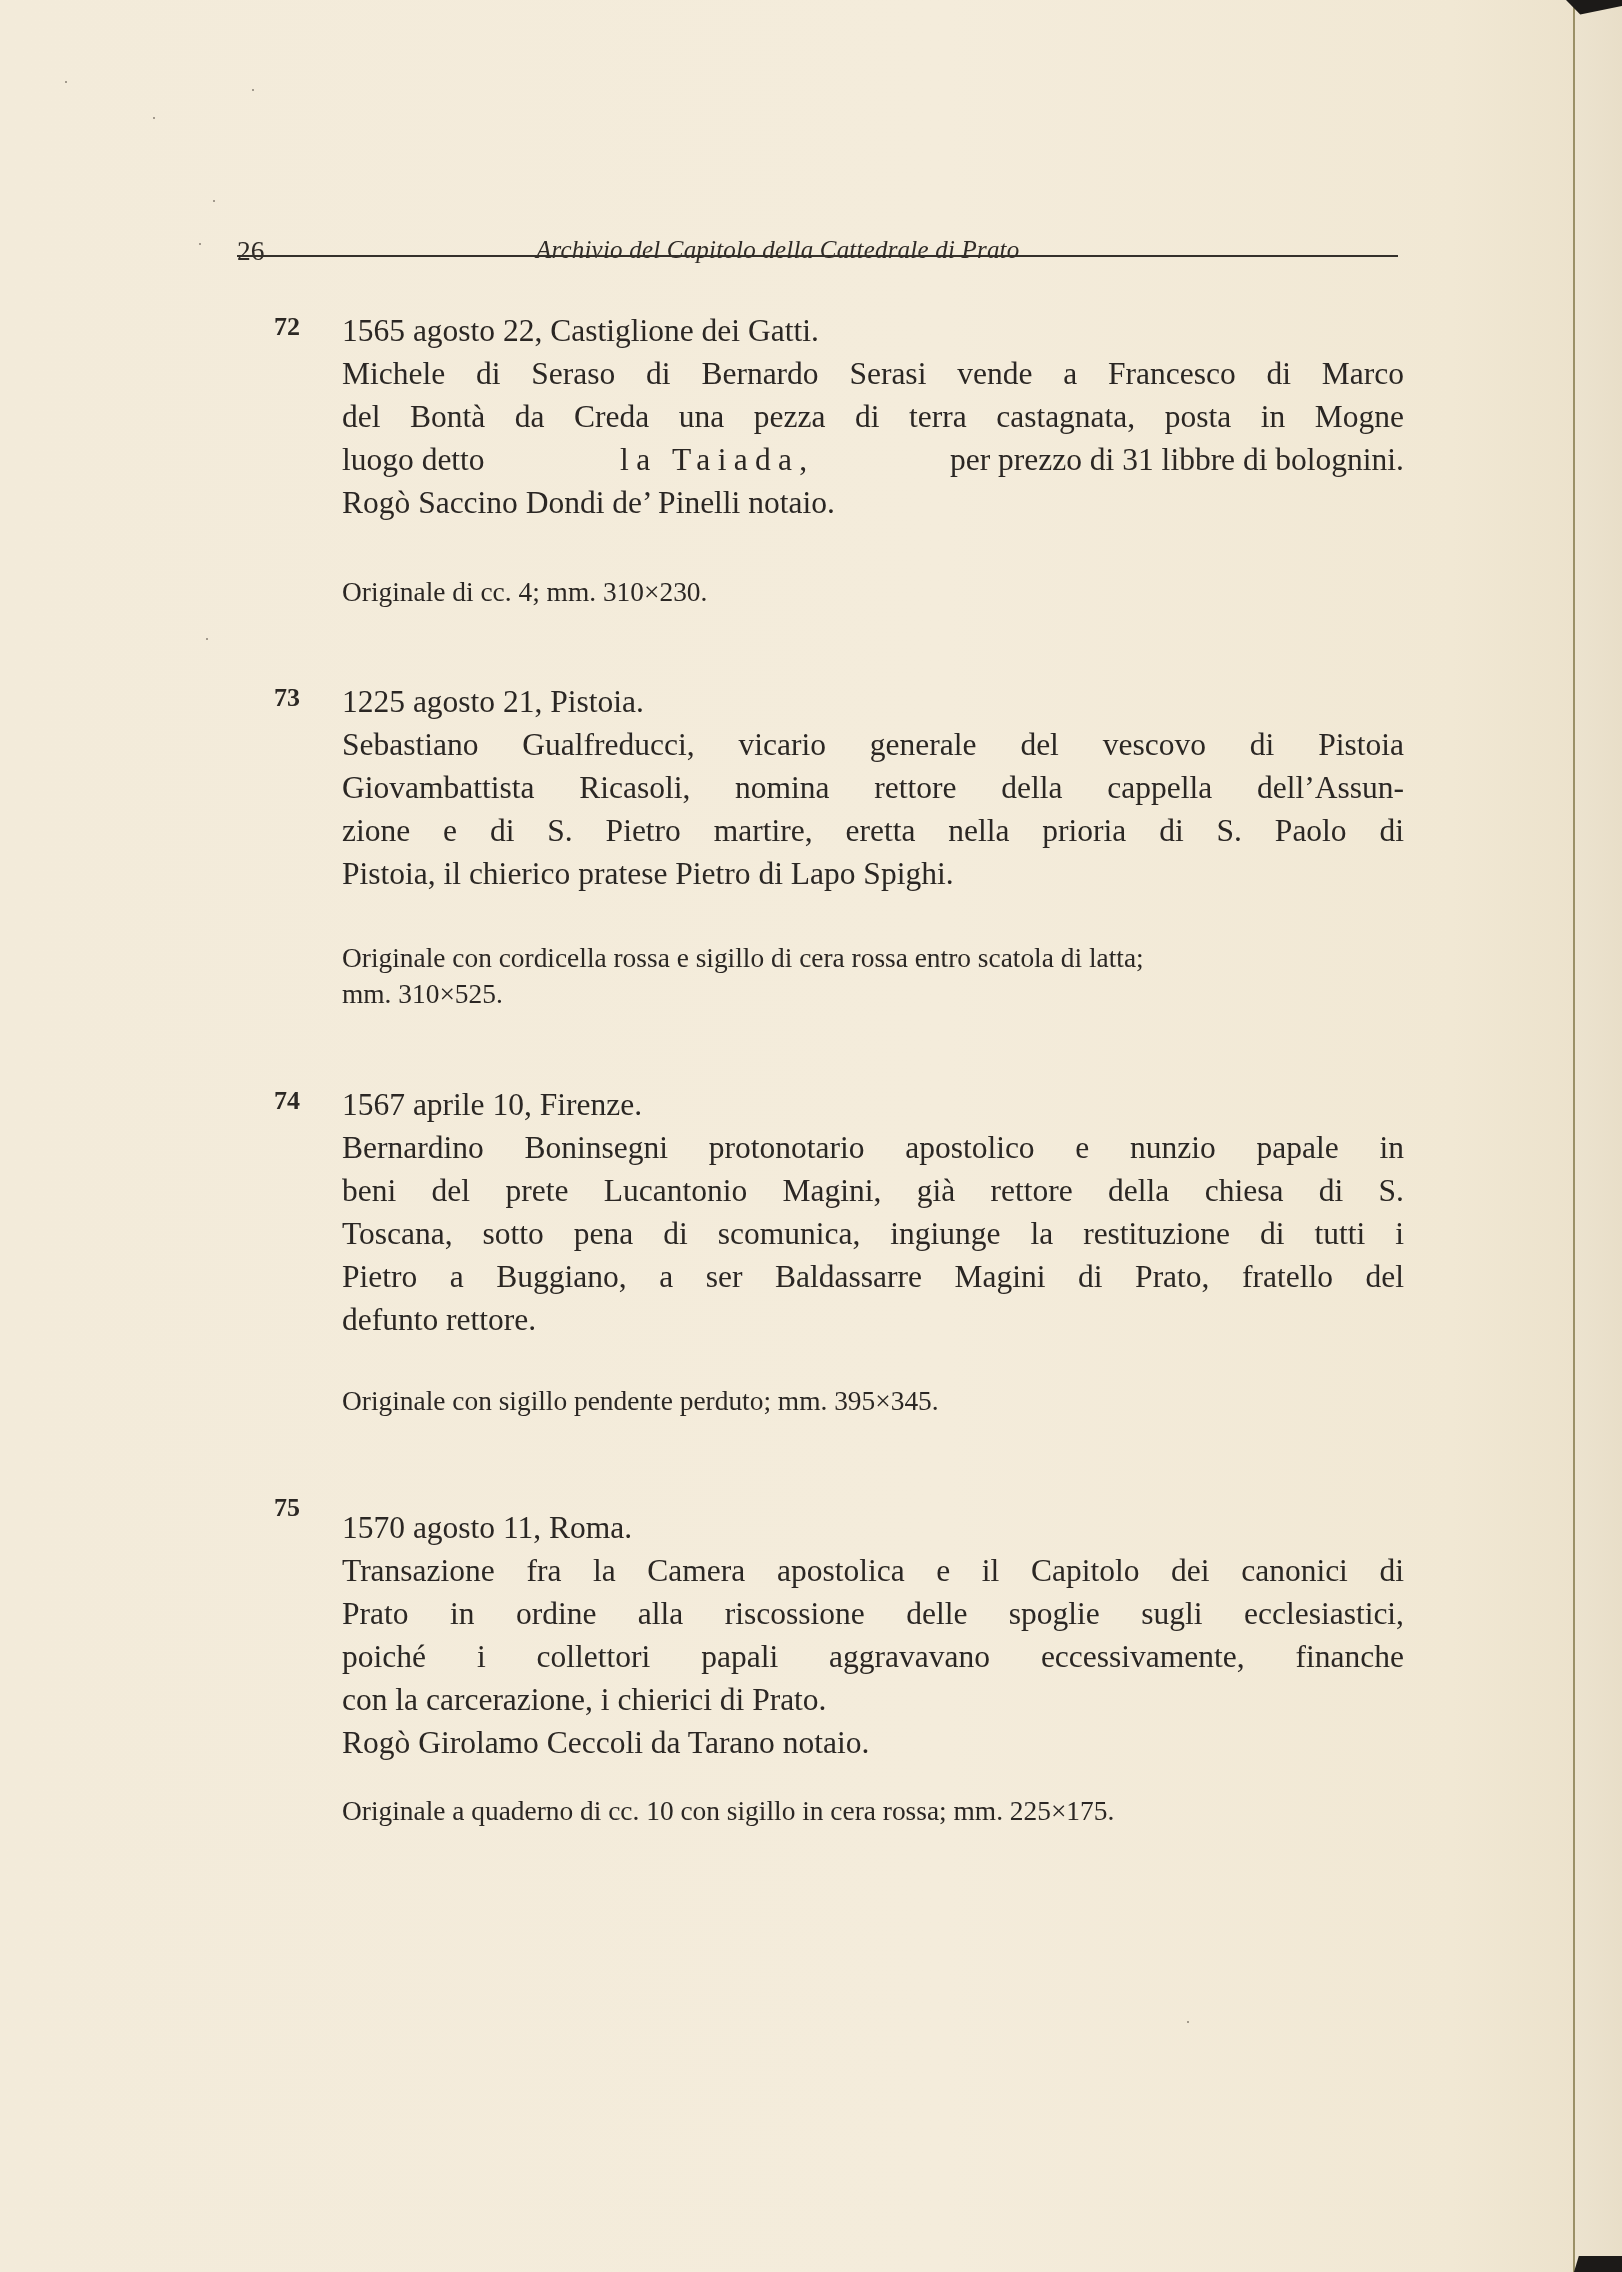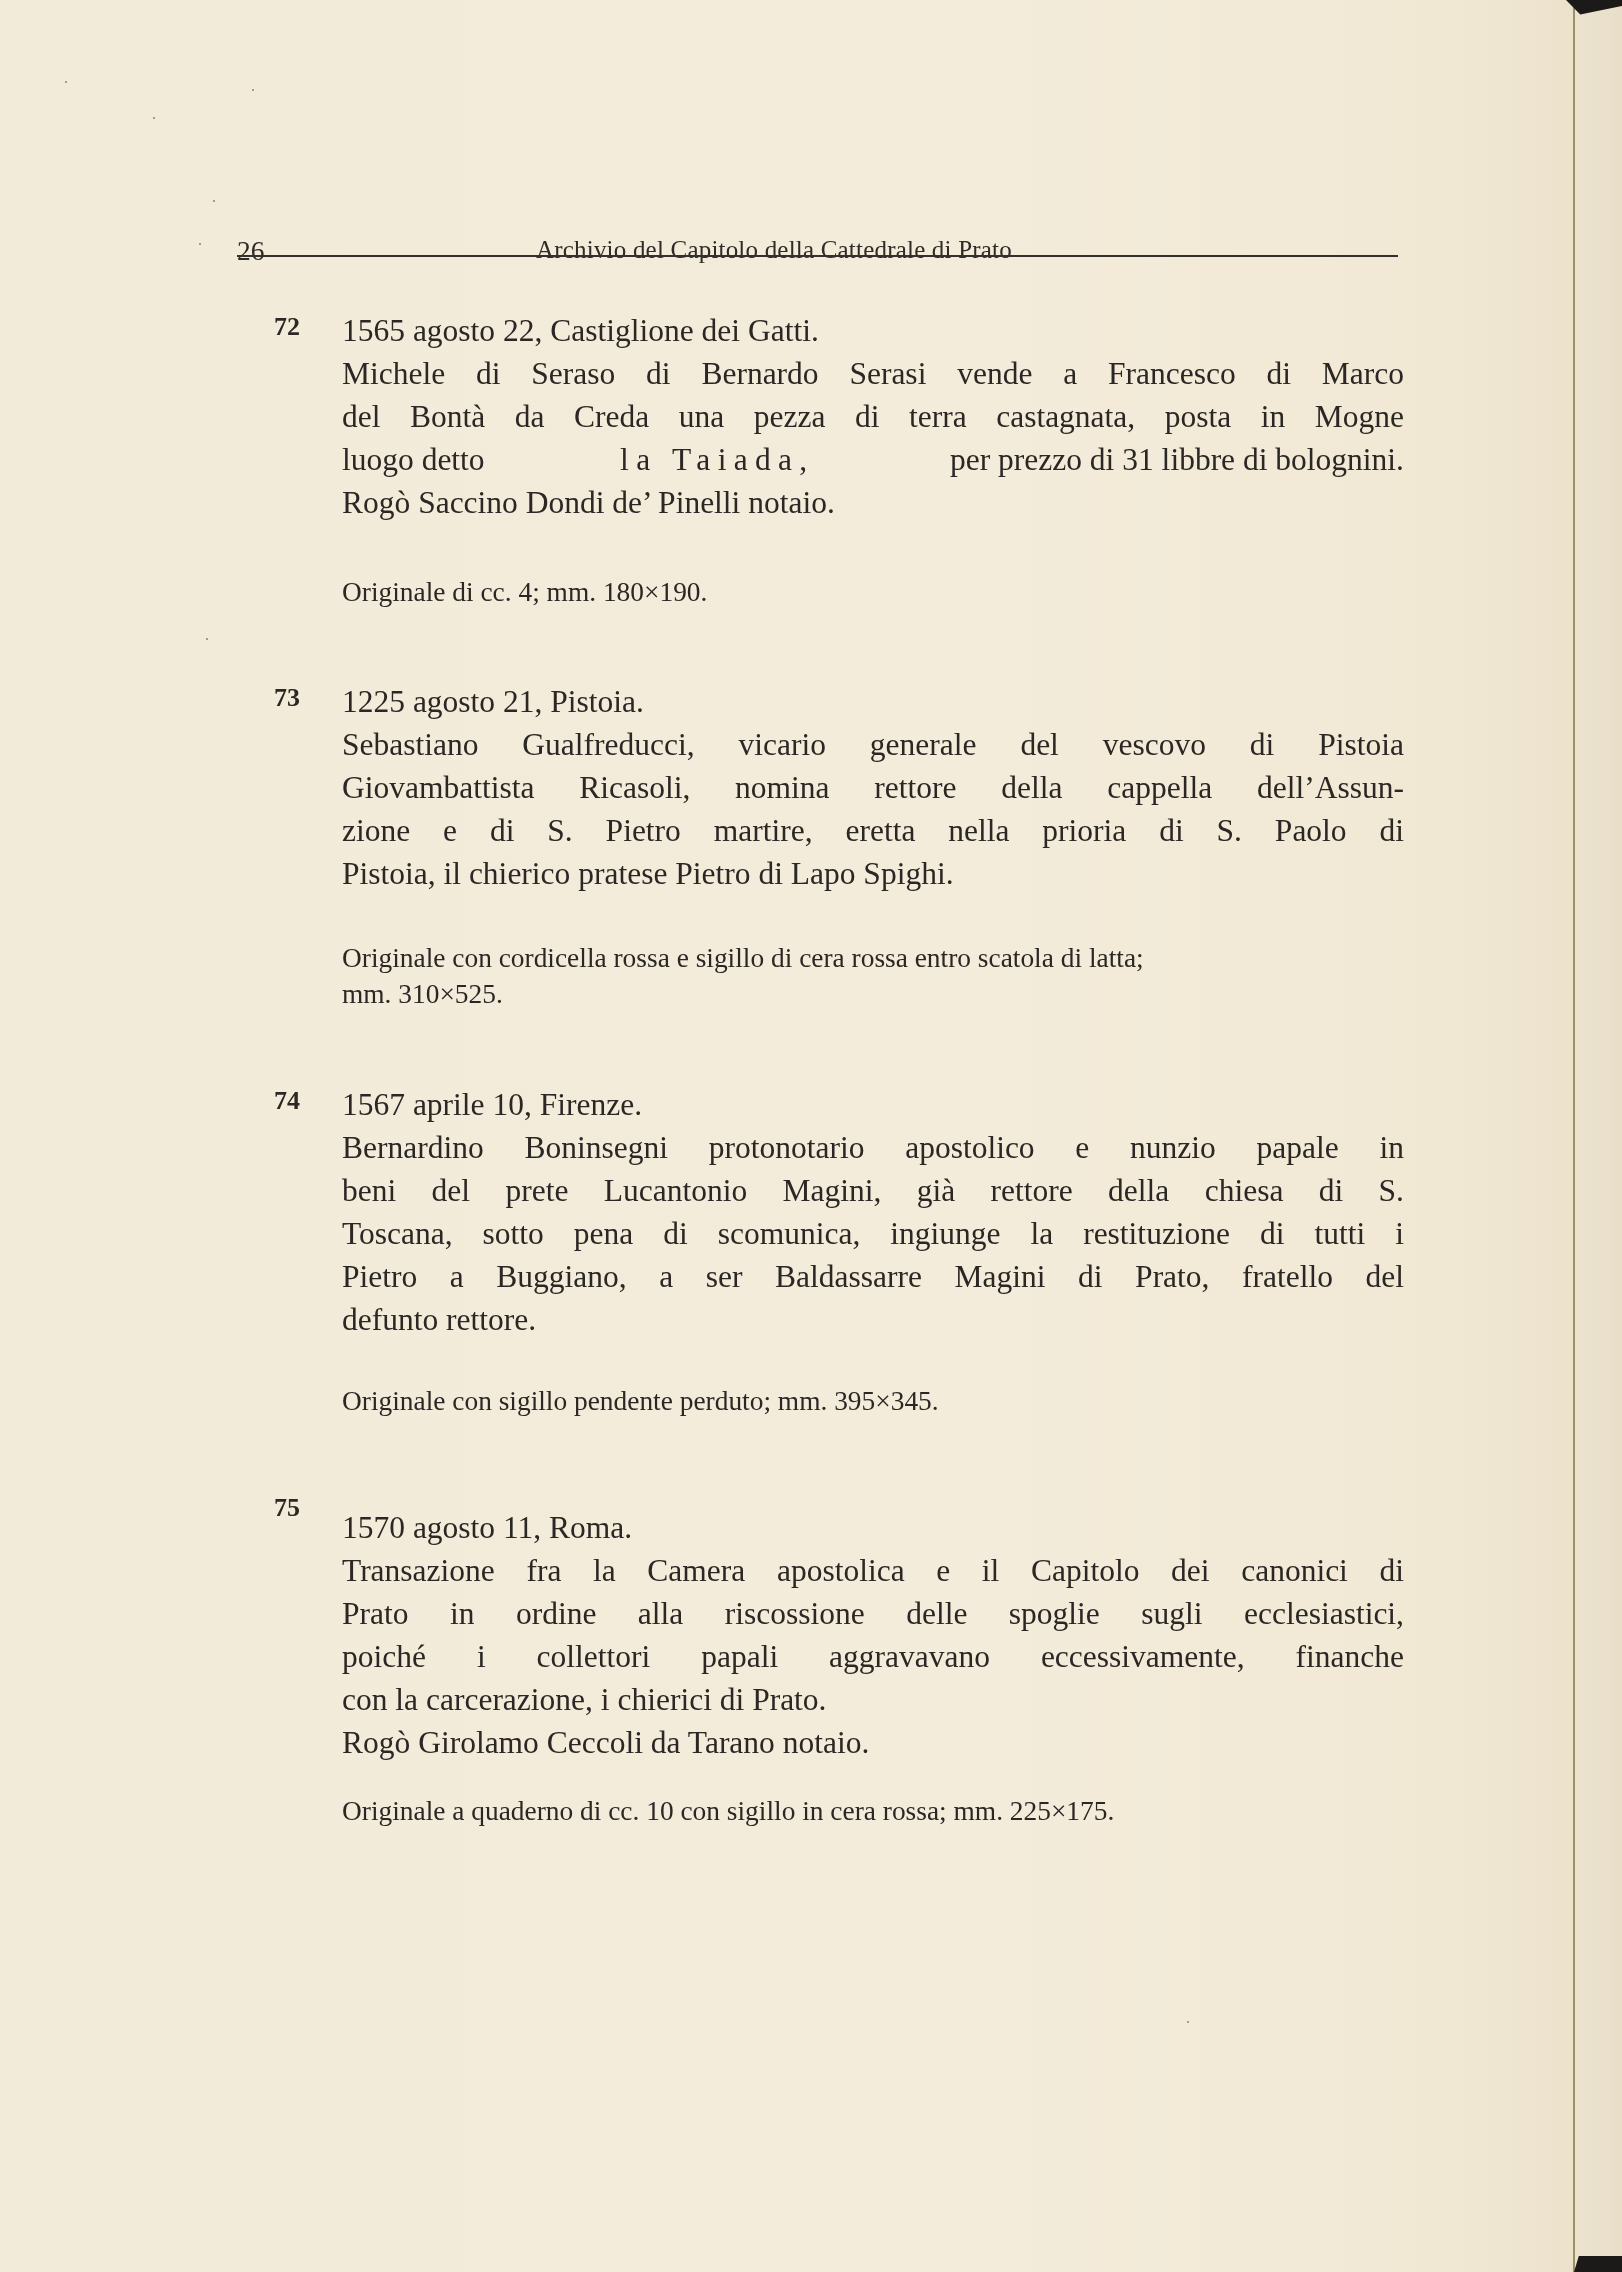--- a/index.html
+++ b/index.html
@@ -73,20 +73,21 @@
       top: 0;
       font-family: "Liberation Serif", serif;
       font-size: 27.4px;
       color: #2f2b27;
     }
     .running-title {
       position: absolute;
       left: 299px;
       top: 0;
       font-family: "Liberation Serif", serif;
+      font-style: italic;
       font-size: 25px;
       color: #2f2b27;
       letter-spacing: 0.2px;
     }
     .header-rule {
       position: absolute;
       left: 237px;
       top: 255px;
       width: 1161px;
       height: 1.6px;
@@ -168,21 +169,21 @@
       <span class="line justify">Michele di Seraso di Bernardo Serasi vende a Francesco di Marco</span>
       <span class="line justify">del Bontà da Creda una pezza di terra castagnata, posta in Mogne</span>
       <span class="line" style="display:flex;justify-content:space-between;">
         <span>luogo detto</span>
         <span class="spaced">la Taiada,</span>
         <span>per prezzo di 31 libbre di bolognini.</span>
       </span>
       <span class="line">Rogò Saccino Dondi de’ Pinelli notaio.</span>
     </div>
     <div class="note" style="top:265px;">
-      <span class="line">Originale di cc. 4; mm. 180×190.</span>
+      <span class="line">Originale di cc. 4; mm. 310×230.</span>
     </div>
   </div>
 
   <div class="entry" style="top:680px;">
     <span class="entry-number">73</span>
     <div class="entry-body" style="top:0;">
       <span class="line">1225 agosto 21, Pistoia.</span>
       <span class="line justify">Sebastiano Gualfreducci, vicario generale del vescovo di Pistoia</span>
       <span class="line justify">Giovambattista Ricasoli, nomina rettore della cappella dell’Assun-</span>
       <span class="line justify">zione e di S. Pietro martire, eretta nella prioria di S. Paolo di</span>

